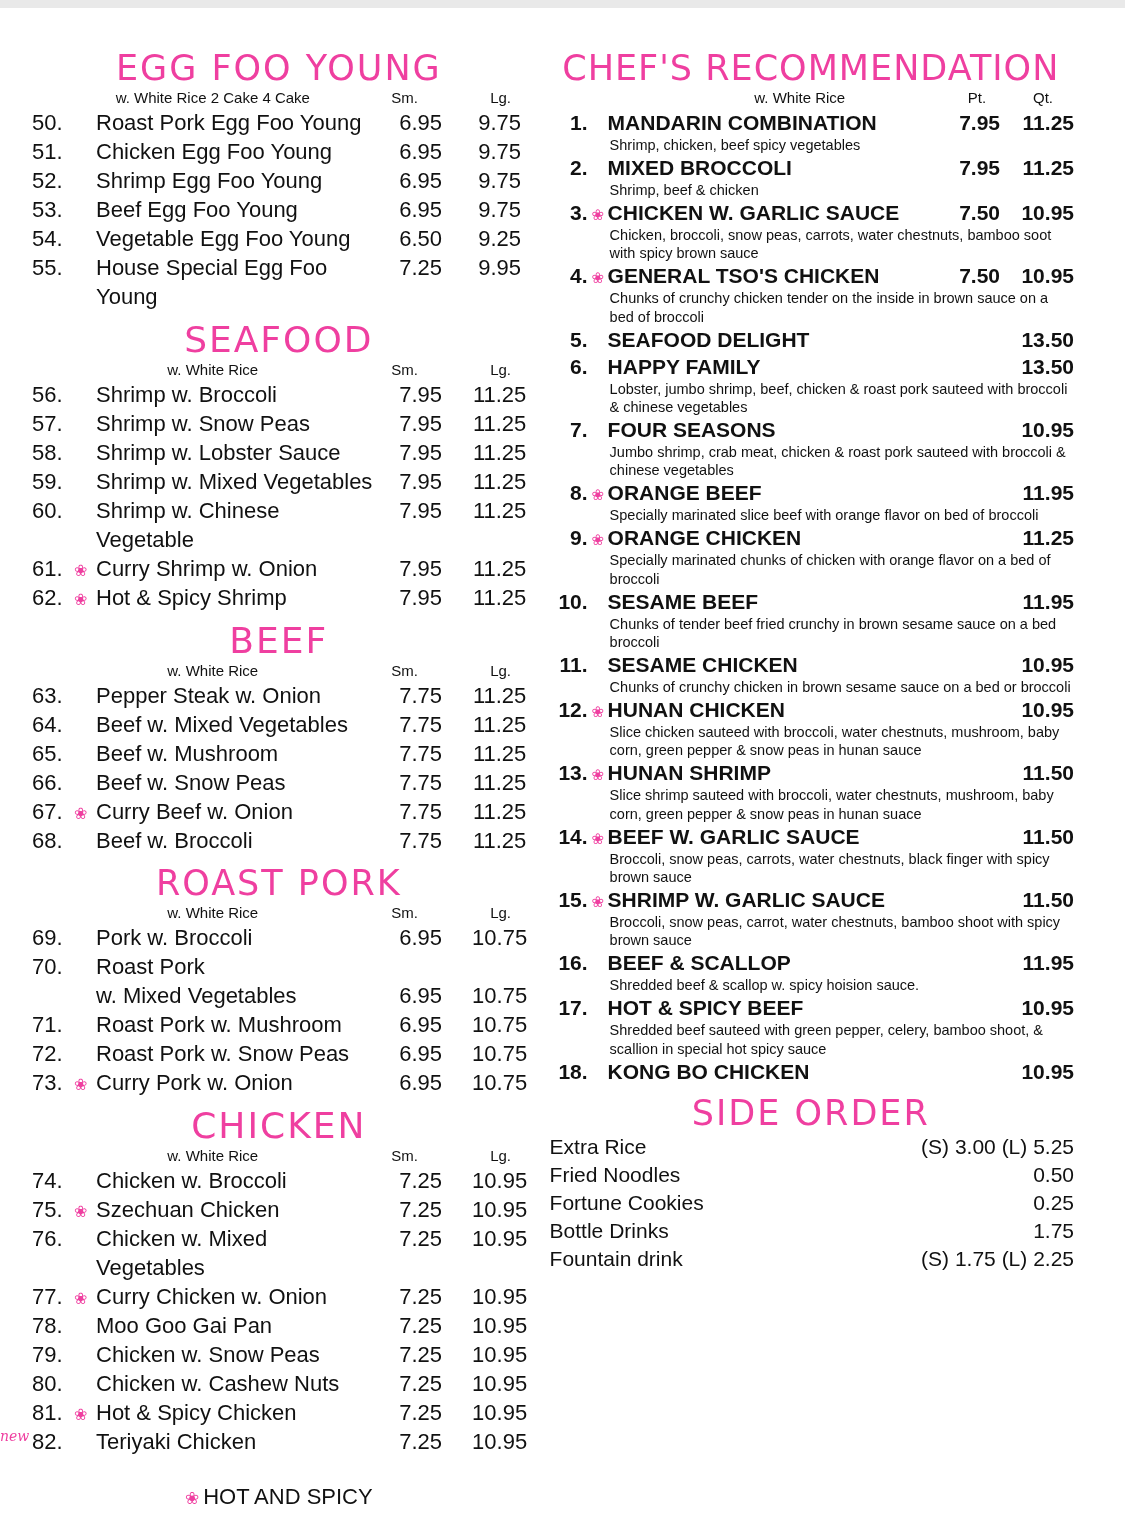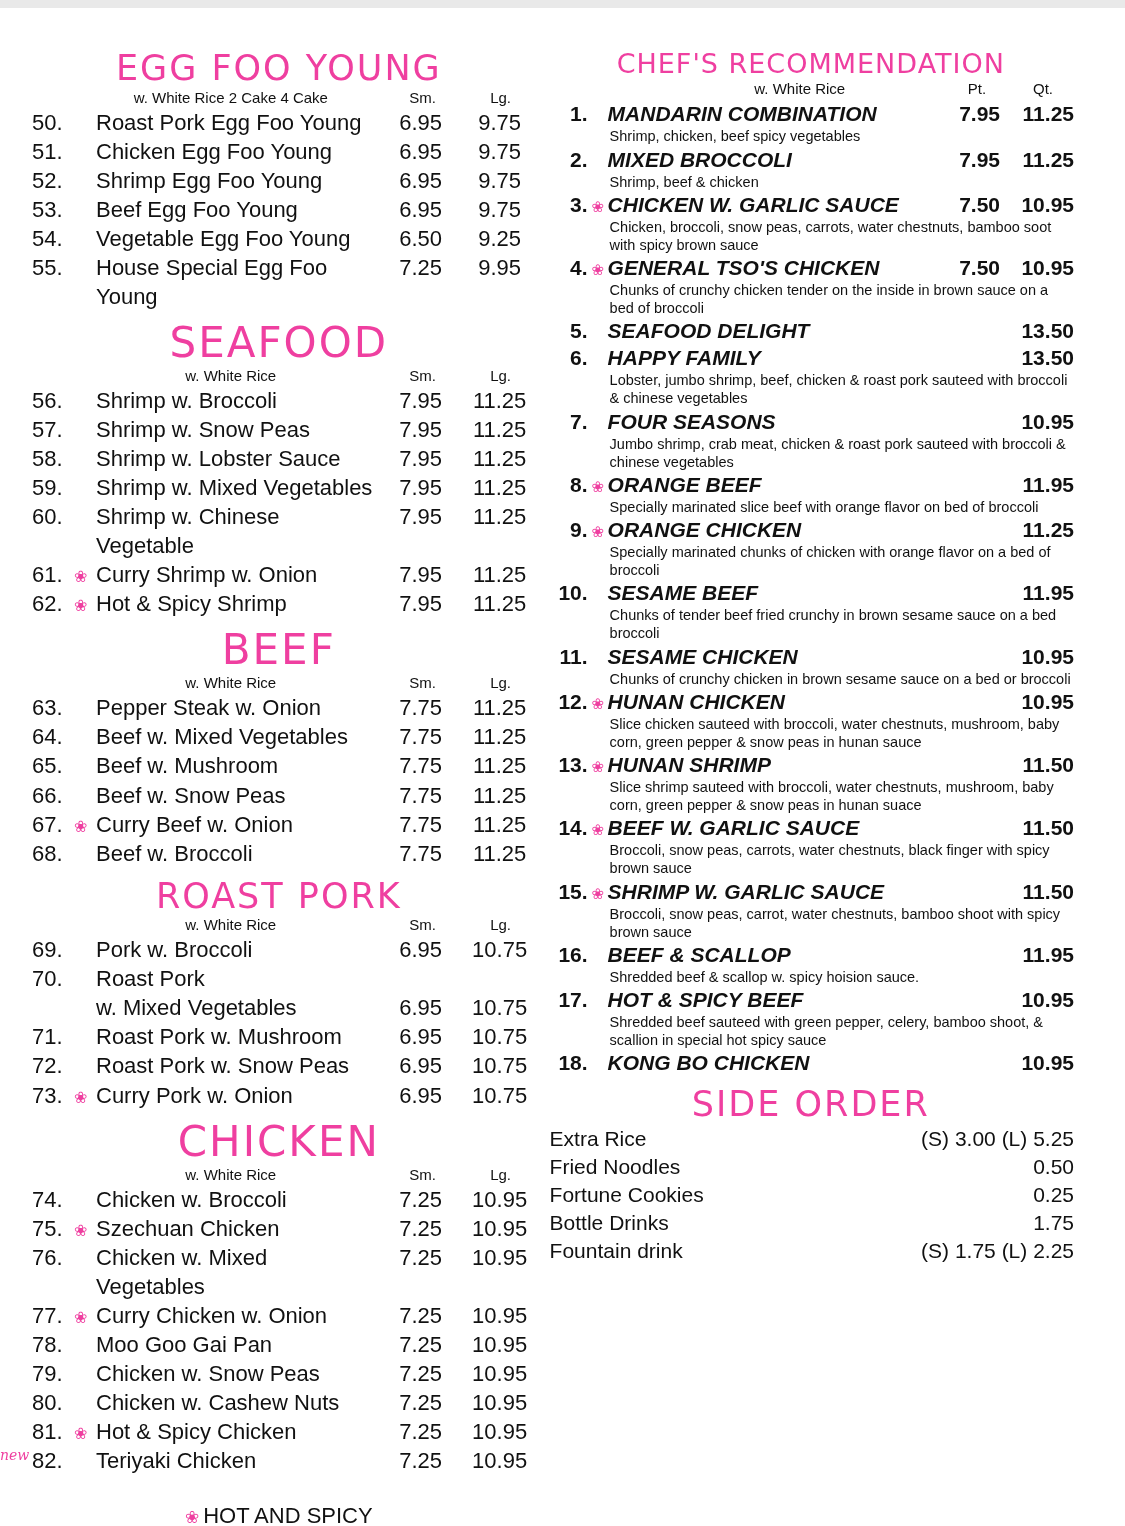--- a/index.html
+++ b/index.html
@@ -55,33 +55,34 @@
     color: #ef3fa0;
     font-family: "DejaVu Sans", sans-serif;
     font-weight: 400;
     font-size: 35px;
     letter-spacing: 2px;
     margin: 10px 0 2px 0;
     line-height: 1.05;
     font-stretch: expanded;
   }
   .section-title.big {
-    font-size: 42px;
+    font-size: 36px;
   }
   .section-title.wide {
-    font-size: 27px;
+    font-size: 35px;
     letter-spacing: 1px;
   }
   .subhead {
     display: flex;
     flex-direction: row;
     align-items: baseline;
     font-size: 15px;
     color: #111;
     margin-bottom: 2px;
+    gap: 18px;
   }
   .subhead .sh-note {
     flex: 1;
     text-align: center;
     padding-left: 60px;
   }
   .subhead .sh-sm {
     width: 78px;
     text-align: center;
   }
@@ -186,21 +187,20 @@
     box-sizing: border-box;
   }
   .chef-line .cpep {
     width: 16px;
     color: #ef3fa0;
     font-size: 15px;
     font-weight: normal;
   }
   .chef-line .cname {
     flex: 1;
-    font-style: italic;
   }
   .chef-line .cpt {
     width: 72px;
     text-align: right;
     white-space: nowrap;
   }
   .chef-line .cqt {
     width: 74px;
     text-align: right;
     white-space: nowrap;

